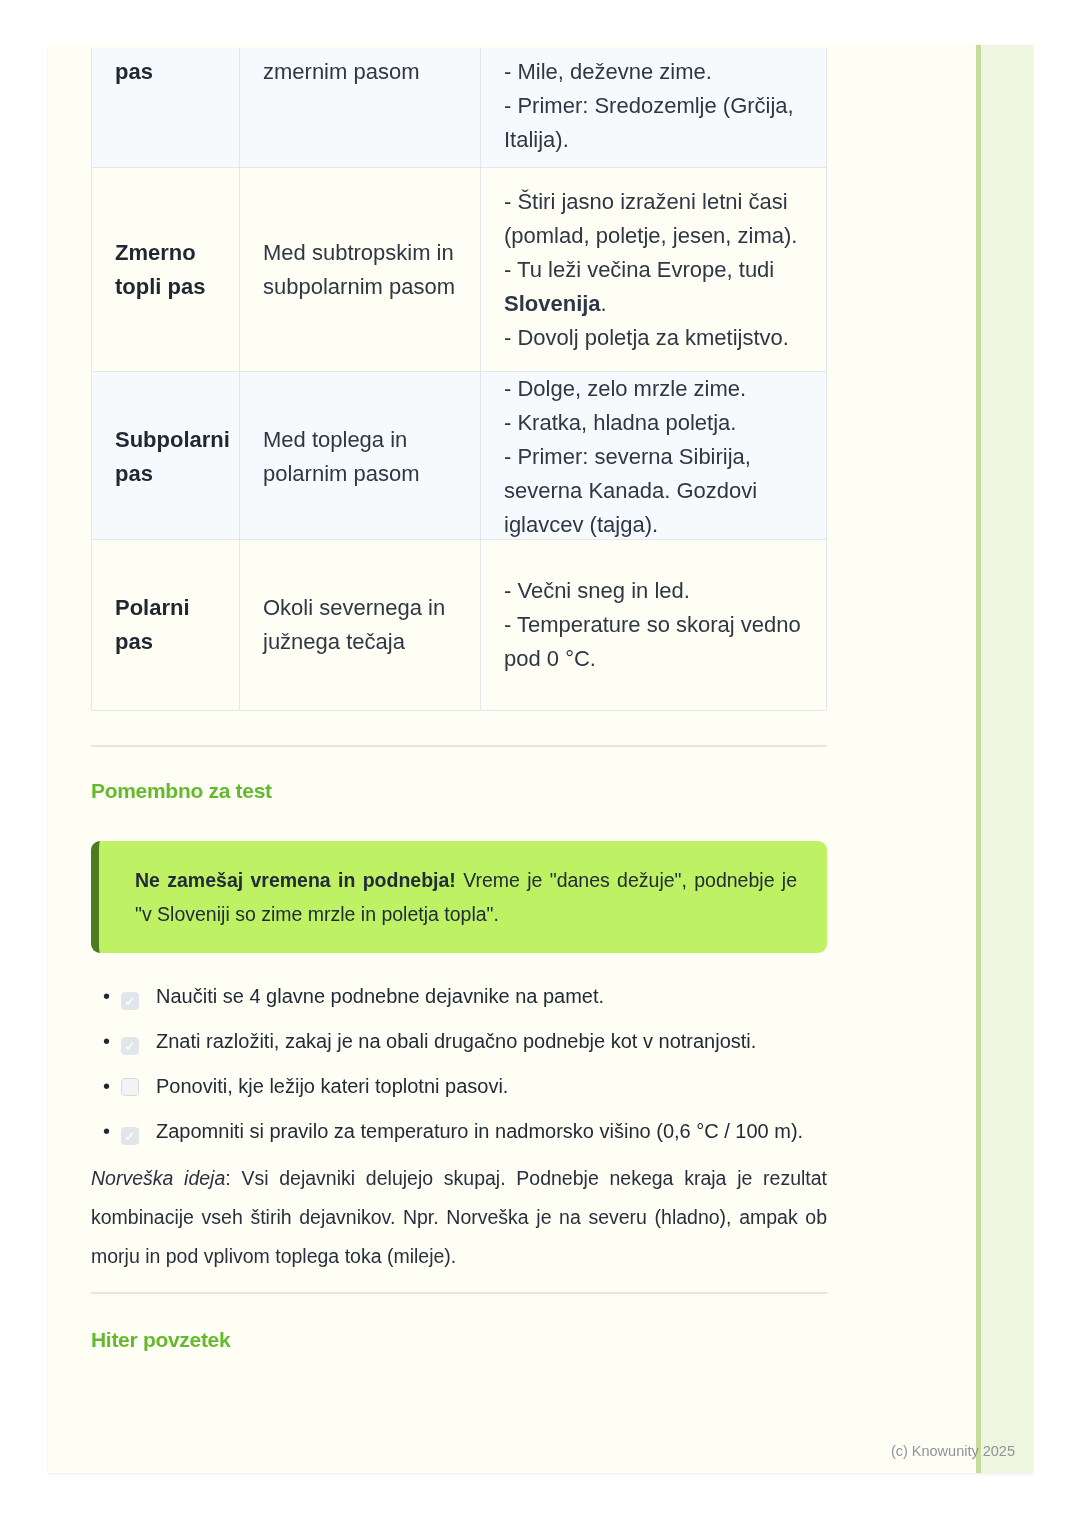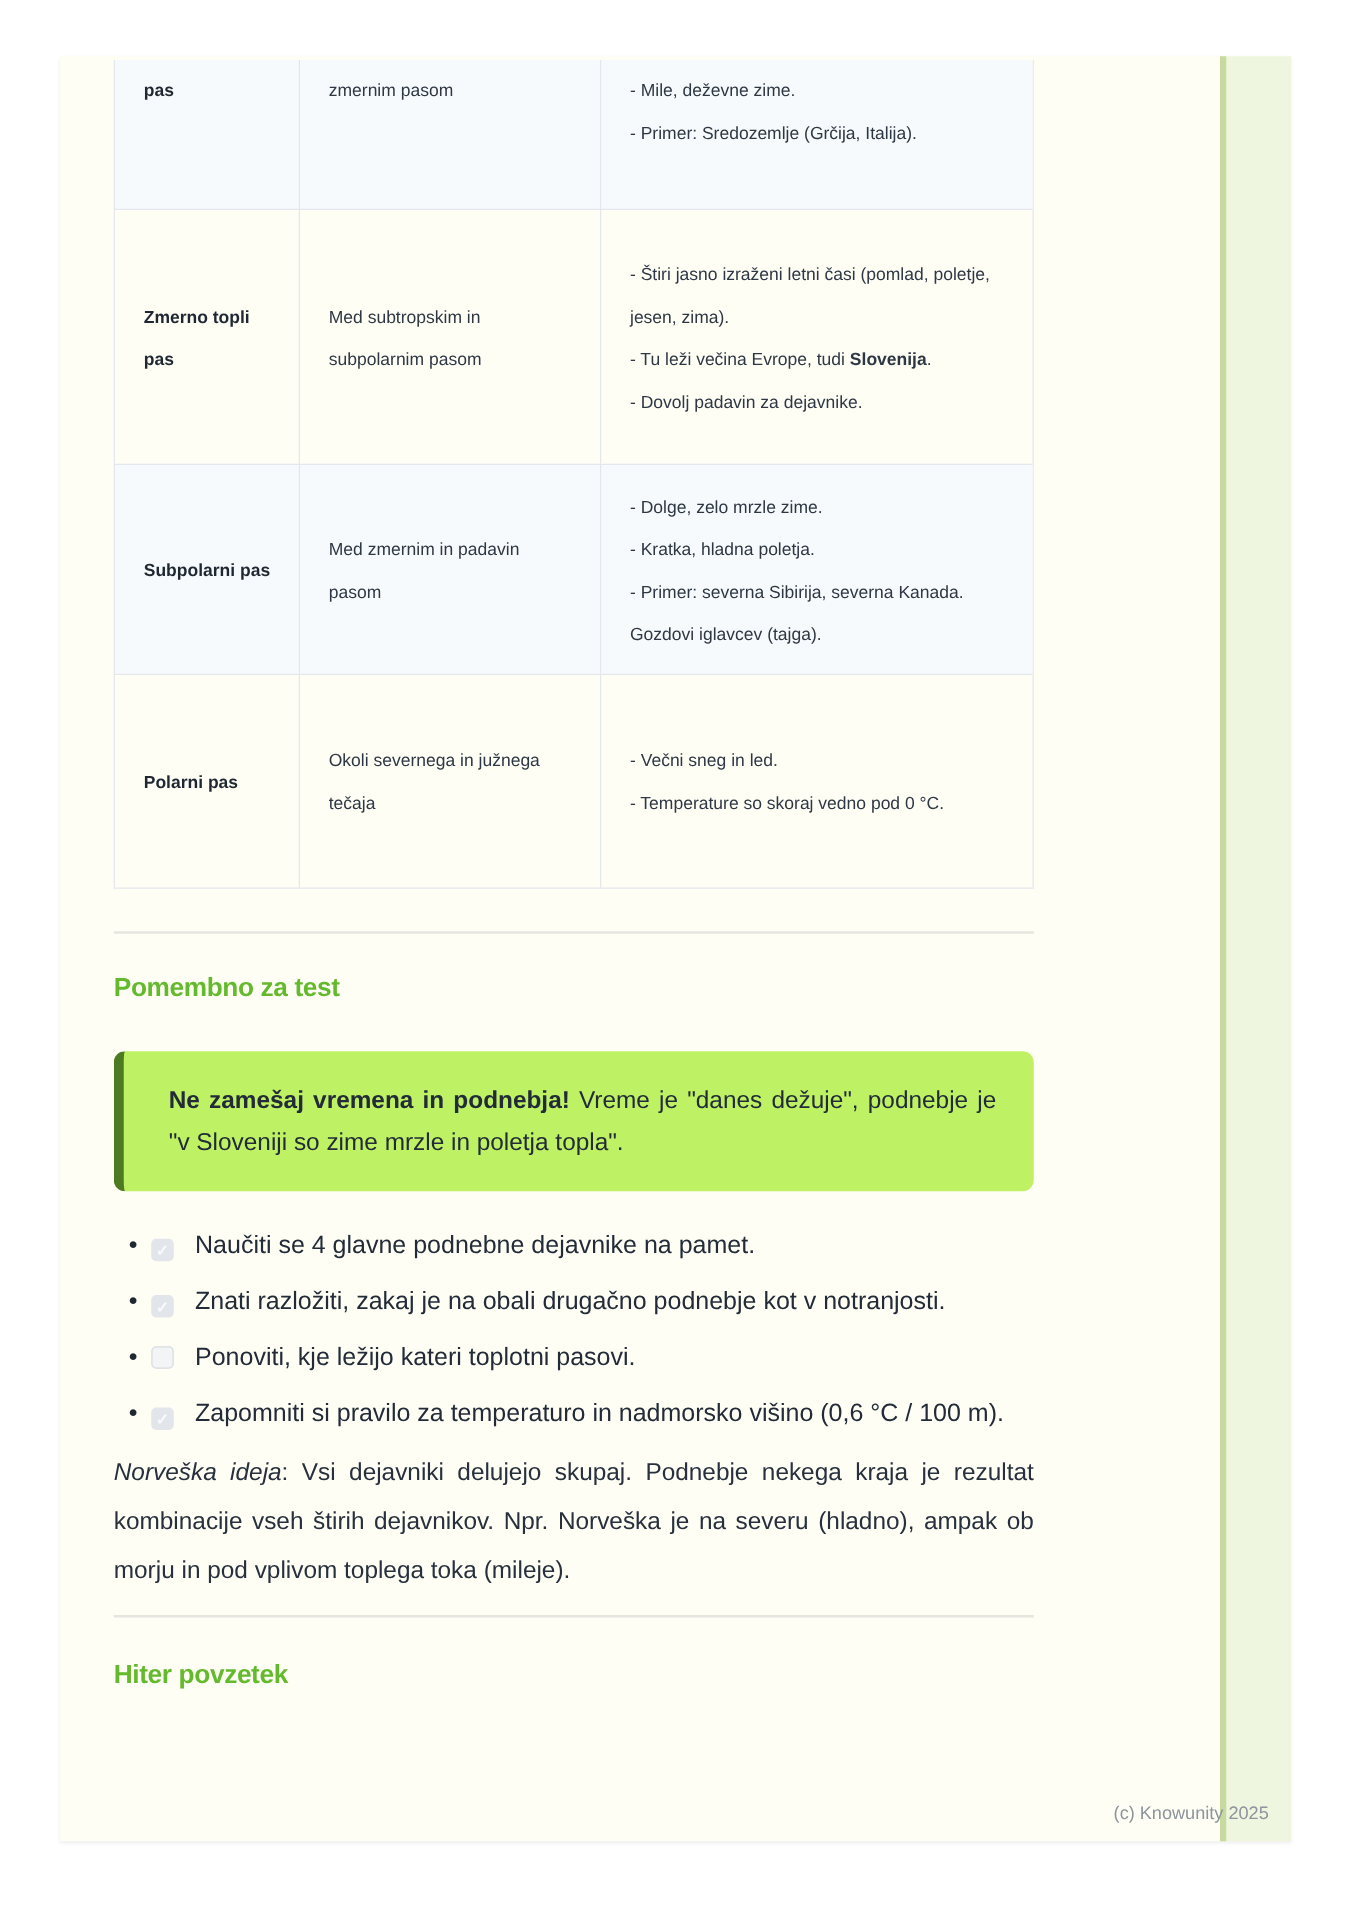--- a/index.html
+++ b/index.html
@@ -35,21 +35,21 @@
     display: grid;
     grid-template-columns: 148px 241px 347px;
     border-bottom: 1px solid #E4E8EE;
   }
   .t-row:last-child { border-bottom: none; }
   .t-row.alt { background: #F7FAFC; }
   .t-cell {
     padding: 0 20px 0 23px;
     border-right: 1px solid #E4E8EE;
     display: flex; flex-direction: column; justify-content: center;
-    font-size: 14px; line-height: 34px; color: #2E3744;
+    font-size: 22px; line-height: 34px; color: #2E3744;
   }
   .t-cell:last-child { border-right: none; }
   .t-cell.zone { font-weight: 700; color: #1F2733; }
   .t-row.partial { height: 120px; }
   .t-row.partial .t-cell { justify-content: flex-start; padding-top: 7px; }
   .row-zmerno { height: 204px; }
   .row-subpolarni { height: 168px; }
   .row-polarni { height: 170px; }
   .feature-line { min-height: 34px; }
 
@@ -128,26 +128,26 @@
             <div class="feature-line"><span>- Mile, deževne zime.</span></div>
             <div class="feature-line"><span>- Primer: Sredozemlje (Grčija, Italija).</span></div>
           </div>
       </div>
       <div class="t-row row-zmerno">
         <div class="t-cell zone">Zmerno topli pas</div>
         <div class="t-cell">Med subtropskim in subpolarnim pasom</div>
         <div class="t-cell">
             <div class="feature-line"><span>- Štiri jasno izraženi letni časi (pomlad, poletje, jesen, zima).</span></div>
             <div class="feature-line"><span>- Tu leži večina Evrope, tudi </span><span class="seg-b">Slovenija</span><span>.</span></div>
-            <div class="feature-line"><span>- Dovolj padavin za dejavnike.</span></div>
+            <div class="feature-line"><span>- Dovolj poletja za kmetijstvo.</span></div>
           </div>
       </div>
       <div class="t-row row-subpolarni alt">
         <div class="t-cell zone">Subpolarni pas</div>
-        <div class="t-cell">Med zmernim in padavin pasom</div>
+        <div class="t-cell">Med toplega in polarnim pasom</div>
         <div class="t-cell">
             <div class="feature-line"><span>- Dolge, zelo mrzle zime.</span></div>
             <div class="feature-line"><span>- Kratka, hladna poletja.</span></div>
             <div class="feature-line"><span>- Primer: severna Sibirija, severna Kanada. Gozdovi iglavcev (tajga).</span></div>
           </div>
       </div>
       <div class="t-row row-polarni">
         <div class="t-cell zone">Polarni pas</div>
         <div class="t-cell">Okoli severnega in južnega tečaja</div>
         <div class="t-cell">

